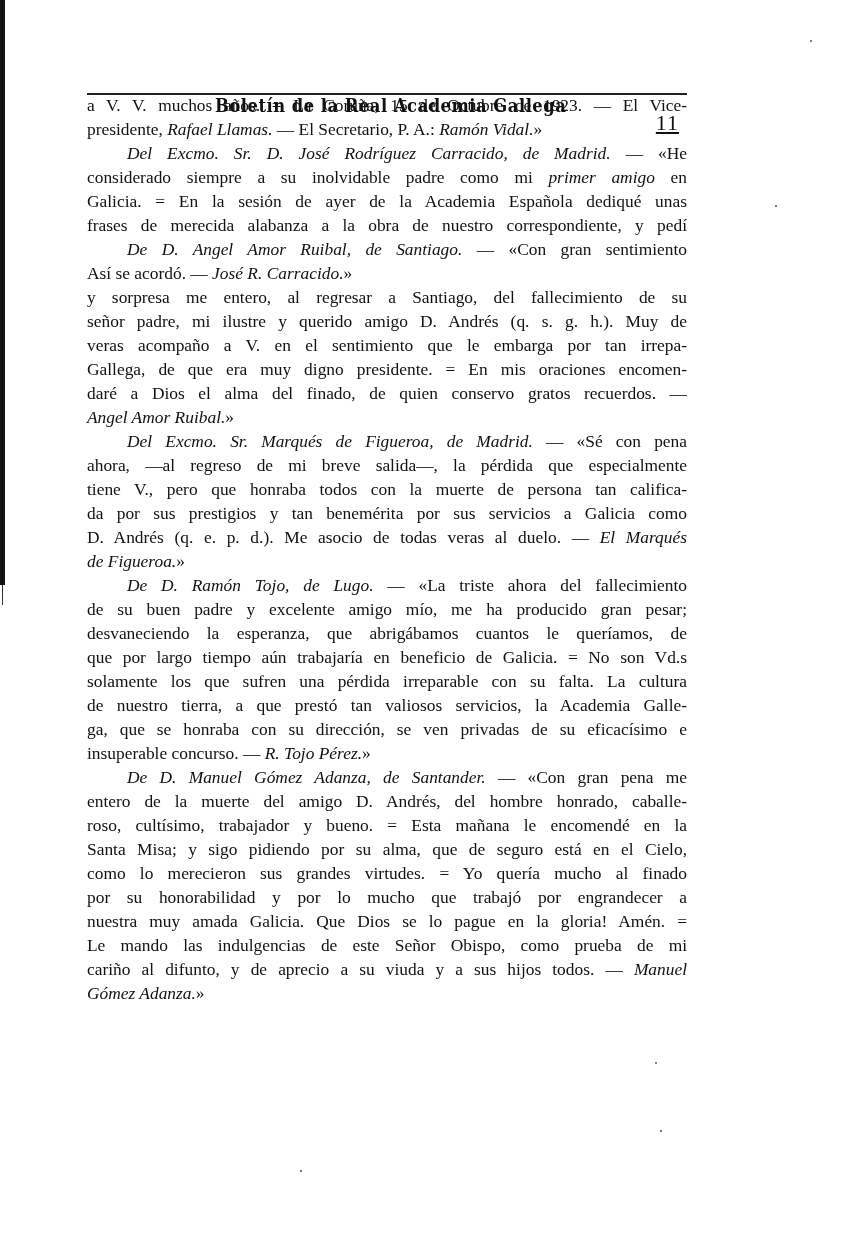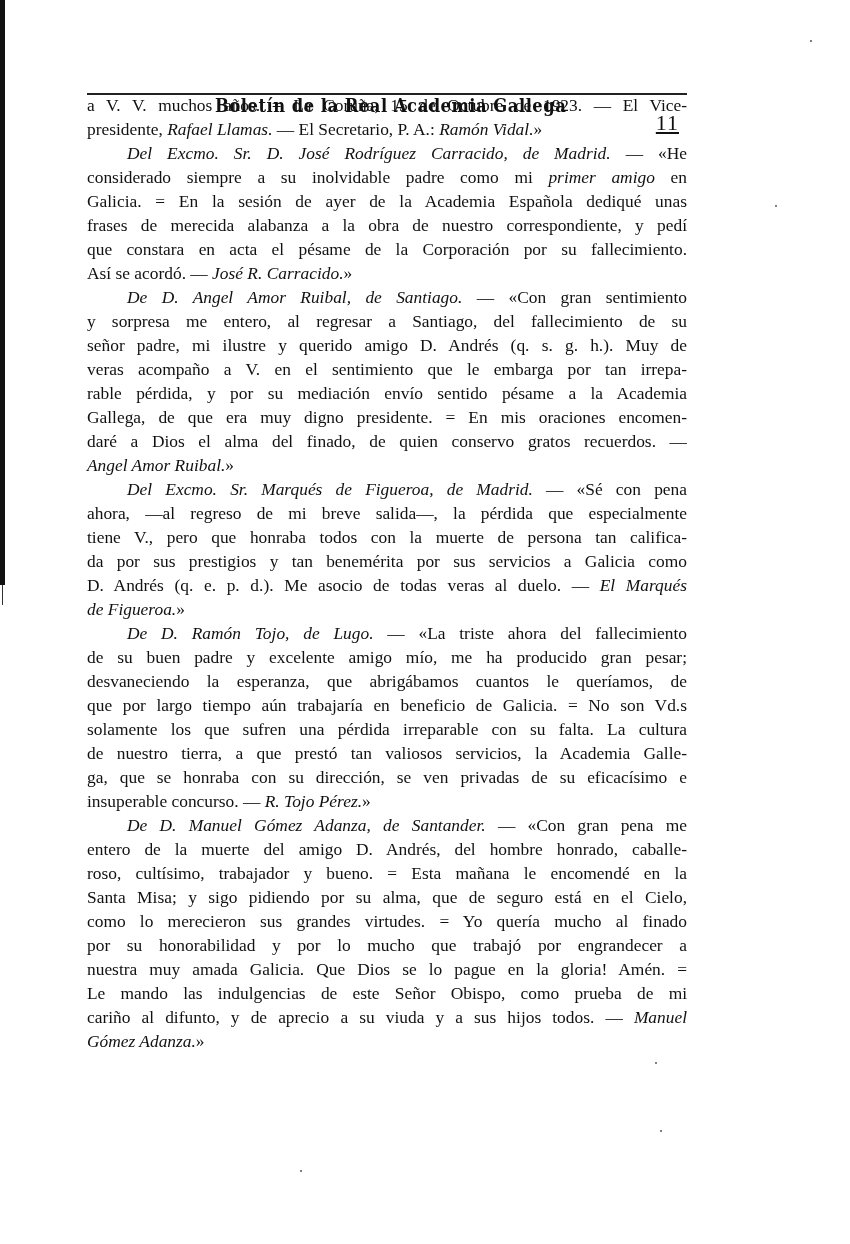--- a/index.html
+++ b/index.html
@@ -33,27 +33,25 @@
 </div>
 <div class="head-rule"></div>
 
 <div class="body-text" id="body-text">
     <div class="line"><span>a V. V. muchos años. = La Coruña, 15 de Octubre de 1923. — El Vice-</span></div>
     <div class="line last"><span>presidente, </span><span class="it">Rafael Llamas.</span><span> — El Secretario, P. A.: </span><span class="it">Ramón Vidal.</span><span>»</span></div>
     <div class="line indent"><span class="it">Del Excmo. Sr. D. José Rodríguez Carracido, de Madrid.</span><span> — «He</span></div>
     <div class="line"><span>considerado siempre a su inolvidable padre como mi </span><span class="it">primer amigo</span><span> en</span></div>
     <div class="line"><span>Galicia. = En la sesión de ayer de la Academia Española dediqué unas</span></div>
     <div class="line"><span>frases de merecida alabanza a la obra de nuestro correspondiente, y pedí</span></div>
-    <div class="line"><span>que constara en acta el pésame de la Corporación por su fallecimiento.</span></div>
+    <div class="line indent"><span class="it">De D. Angel Amor Ruibal, de Santiago.</span><span> — «Con gran sentimiento</span></div>
     <div class="line last"><span>Así se acordó. — </span><span class="it">José R. Carracido.</span><span>»</span></div>
-    <div class="line indent"><span class="it">De D. Angel Amor Ruibal, de Santiago.</span><span> — «Con gran sentimiento</span></div>
     <div class="line"><span>y sorpresa me entero, al regresar a Santiago, del fallecimiento de su</span></div>
     <div class="line"><span>señor padre, mi ilustre y querido amigo D. Andrés (q. s. g. h.). Muy de</span></div>
     <div class="line"><span>veras acompaño a V. en el sentimiento que le embarga por tan irrepa-</span></div>
-    <div class="line"><span>rable pérdida, y por su mediación envío sentido pésame a la Academia</span></div>
     <div class="line"><span>Gallega, de que era muy digno presidente. = En mis oraciones encomen-</span></div>
     <div class="line"><span>daré a Dios el alma del finado, de quien conservo gratos recuerdos. —</span></div>
     <div class="line last"><span class="it">Angel Amor Ruibal.</span><span>»</span></div>
     <div class="line indent"><span class="it">Del Excmo. Sr. Marqués de Figueroa, de Madrid.</span><span> — «Sé con pena</span></div>
     <div class="line"><span>ahora, —al regreso de mi breve salida—, la pérdida que especialmente</span></div>
     <div class="line"><span>tiene V., pero que honraba todos con la muerte de persona tan califica-</span></div>
     <div class="line"><span>da por sus prestigios y tan benemérita por sus servicios a Galicia como</span></div>
     <div class="line"><span>D. Andrés (q. e. p. d.). Me asocio de todas veras al duelo. — </span><span class="it">El Marqués</span></div>
     <div class="line last"><span class="it">de Figueroa.</span><span>»</span></div>
     <div class="line indent"><span class="it">De D. Ramón Tojo, de Lugo.</span><span> — «La triste ahora del fallecimiento</span></div>

